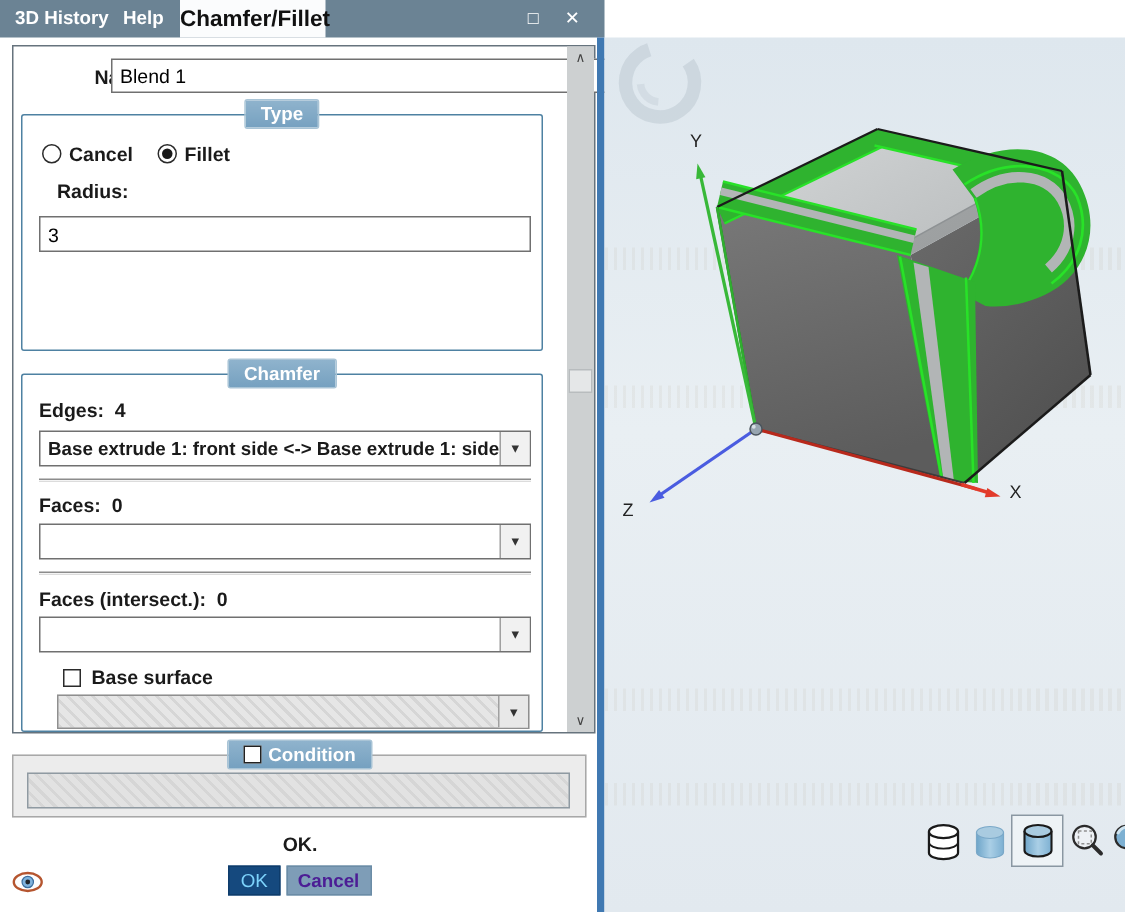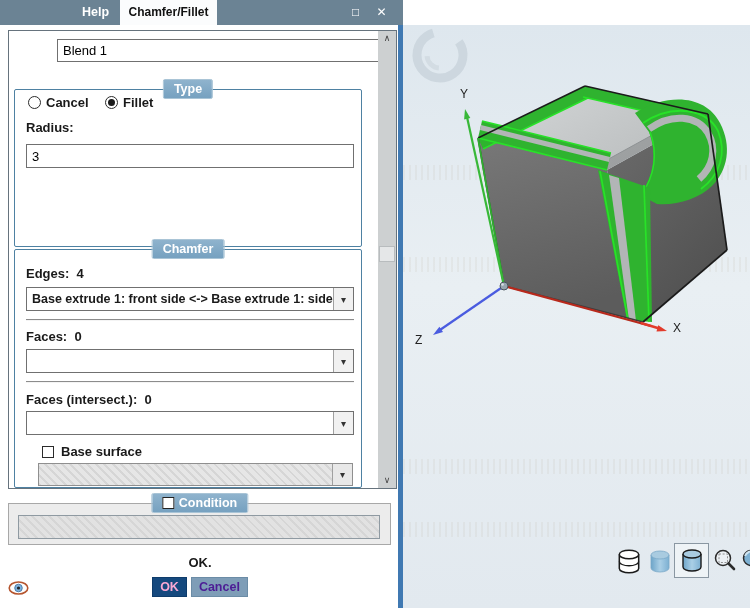--- a/index.html
+++ b/index.html
@@ -6,21 +6,21 @@
   .app{position:relative;width:750px;height:608px;overflow:hidden;
        font-family:"Liberation Sans",sans-serif;color:#1a1a1a;background:#fff;
        outline:1px solid #93a3af;}
   
   .tabbar{position:absolute;top:0;height:25px;background:#6b8394;}
   .tabbar.left{left:0;width:403px;}
   .tabbar.right{left:403px;width:347px;}
   .menuitem{position:absolute;top:0;height:25px;line-height:25px;color:#fff;
             font-size:12.5px;font-weight:600;padding:0 6px;cursor:default;}
   .activetab{position:absolute;top:0;height:25px;line-height:25px;background:#fbfcfd;
-             color:#111;font-size:12px;font-weight:600;text-align:center;}
+             color:#111;font-size:15px;font-weight:600;text-align:center;}
   .activetab.right{background:#edf1f5;}
   .winbtn{position:absolute;top:0;width:25px;height:25px;line-height:25px;text-align:center;
           color:#fff;font-size:12px;}
   
   .splitter{position:absolute;left:398px;top:25px;width:5px;height:583px;background:#4079b2;}
   
   .lbl{position:absolute;font-size:13px;font-weight:600;white-space:nowrap;}
   .val{font-weight:700;}
   .tinput{position:absolute;border:1px solid #707070;background:#fff;font-family:inherit;
           font-size:13px;padding:0 5px;box-sizing:border-box;outline:none;}
@@ -48,61 +48,62 @@
   .scrollbar{position:absolute;left:378px;top:31px;width:18px;height:457px;background:#cdd0d1;}
   .scr{position:absolute;left:0;width:18px;height:15px;text-align:center;font-size:9px;color:#444;line-height:15px;}
   .thumb{position:absolute;left:1px;top:215px;width:16px;height:16px;background:#e5e7e8;border:1px solid #b8bcbe;box-sizing:border-box;}
   .condgrp{position:absolute;left:8px;top:503px;width:383px;height:42px;border:1px solid #a8a8a8;
            background:#ececec;box-sizing:border-box;}
   .dinput{position:absolute;left:18px;top:515px;width:362px;height:24px;border:1px solid #8f9aa2;
           background:#e2e2e2;box-sizing:border-box;
           background-image:repeating-linear-gradient(45deg,rgba(150,150,150,.16) 0 2px,rgba(255,255,255,0) 2px 6px);}
   .status{position:absolute;left:0;top:555px;width:400px;text-align:center;font-size:13px;font-weight:700;}
   .btnrow{position:absolute;left:0;top:577px;width:400px;display:flex;justify-content:center;gap:4px;}
-  .okbtn{background:#15497e;border:1px solid #0e3c6b;color:#f9a8d4;font-family:inherit;
-         font-size:12.5px;font-weight:700;padding:2px 7px;}
+  .okbtn{background:#15497e;border:1px solid #0e3c6b;color:#7dd3fc;font-family:inherit;
+         font-size:12.5px;font-weight:400;padding:2px 7px;}
   .cancelbtn{background:#7e9db7;border:1px solid #6b8ca6;color:#4c1d95;font-family:inherit;
          font-size:12.5px;font-weight:600;padding:2px 7px;}
   
   .viewport{position:absolute;left:403px;top:25px;width:347px;height:583px;overflow:hidden;
             background:linear-gradient(#dee7ee,#e9eff3 45%,#e2e9ef);}
   .texband{position:absolute;left:0;width:100%;height:15px;opacity:.5;
      background:repeating-linear-gradient(90deg,rgba(175,163,140,.22) 0 2px,rgba(255,255,255,0) 2px 6px);}
   .scene{position:absolute;left:0;top:0;}
   .tool{position:absolute;}
   .toolframe{position:absolute;border:1px solid #8a97a2;background:#eef3f6;box-sizing:border-box;}
 </style>
 </head>
 <body>
 
 <div class="app">
 
   <div class="tabbar left">
+    <div class="menuitem" style="left:4px;">3D History</div>
     <div class="menuitem" style="left:76px;">Help</div>
     <div class="activetab" style="left:120px;width:97px;">Chamfer/Fillet</div>
     <div class="winbtn" style="left:343px;">□</div>
     <div class="winbtn" style="left:369px;">✕</div>
   </div>
 
   <div>
     <div class="frame"></div>
 
     <div class="lbl" style="left:16px;top:44px;padding-left:47px;">Name:</div>
-    <input class="tinput" style="left: 57px; top: 39px; width: 332px; height: 23px;" value="Blend 1">
-
-    <div class="group" style="left:14px;top:76px;width:348px;height:158px;margin-top:13px;">
+    <input class="tinput" style="left: 74px; top: 39px; width: 332px; height: 23px;" value="Blend 1">
+
+    <div class="group" style="left:14px;top:76px;width:348px;height:158px;">
       <div class="badge">
           <span>Type</span>
         </div>
     </div>
     <span class="radio" style="left:28px;top:96px;"></span>
     <div class="lbl" style="left:46px;top:95px;">Cancel</div>
     <span class="radio on" style="left:105px;top:96px;"></span>
     <div class="lbl" style="left:123px;top:95px;">Fillet</div>
-    <div class="lbl" style="left:26px;top:120px;">Radius:</div>
+    <div class="lbl" style="left:38px;top:120px;">Radius:</div>
     <input class="tinput" style="left: 26px; top: 144px; width: 328px; height: 24px;" value="3">
 
     <div class="group" style="left:14px;top:249px;width:348px;height:239px;">
       <div class="badge">
           <span>Chamfer</span>
         </div>
     </div>
     <div class="lbl" style="left:26px;top:266px;"><span>Edges:</span>&nbsp; <span class="val">4</span></div>
     <div class="combo" style="left:26px;top:287px;width:328px;height:24px;">
       <div class="txt">Base extrude 1: front side &lt;-&gt; Base extrude 1: side face</div>

